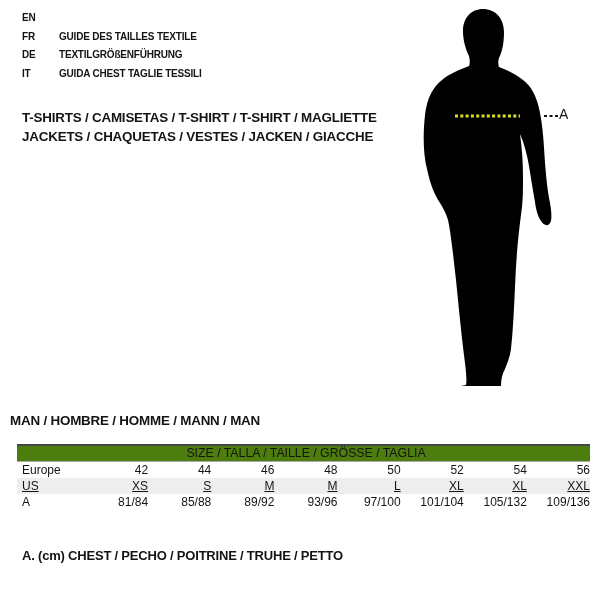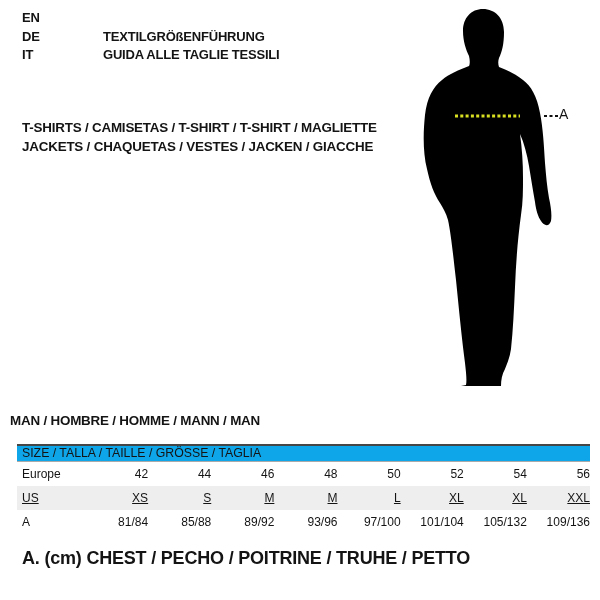--- a/index.html
+++ b/index.html
@@ -6,67 +6,71 @@
   body{
     width:600px;height:600px;position:relative;overflow:hidden;
     background:#ffffff;color:#141414;
     font-family:"Liberation Sans",sans-serif;
     -webkit-font-smoothing:antialiased;
   }
   .abs{position:absolute;}
 
   
   .lang-block{left:22px;top:9px;}
-  .lang-row{display:flex;font-weight:bold;font-size:13px;line-height:18.7px;letter-spacing:-0.2px;gap:44px;}
+  .lang-row{display:flex;font-weight:bold;font-size:10px;line-height:18.7px;letter-spacing:-0.2px;}
   .lang-code{width:37px;flex:0 0 37px;}
 
   
-  .cat-block{left:22px;top:119px;font-weight:bold;font-size:13.4px;line-height:18.8px;letter-spacing:-0.2px;}
+  .cat-block{left:22px;top:109px;font-weight:bold;font-size:13.4px;line-height:18.8px;letter-spacing:-0.2px;}
 
   
   .figure-svg{left:405px;top:0;}
   .measure-a{left:559px;top:106px;font-size:14px;font-weight:normal;letter-spacing:0;}
 
   
   .section-title{left:10px;top:413px;font-weight:bold;font-size:13.4px;letter-spacing:-0.2px;}
 
   
   .size-table{
     left:17px;top:444px;width:573px;
     border-collapse:collapse;table-layout:fixed;
     font-size:12px;line-height:13px;
     border-top:2px solid #464646;
   }
   .size-table col.label-col{width:68px;}
-  .size-table th,.size-table td{font-weight:normal;padding:0;height:24px;vertical-align:middle;}
+  .size-table th,.size-table td{font-weight:normal;padding:0;height:16px;vertical-align:middle;}
   .size-table .hdr th{
-    background:#0ea5e9;text-align:left;padding-left:5px;height:15px;
+    background:#4d7c0f;text-align:center;padding-left:5px;height:15px;
     border-bottom:1px solid #aaaaaa;font-size:12.3px;
   }
   .size-table .row-label{text-align:left;padding-left:5px;}
   .size-table td{text-align:right;}
   .size-table tr.band td,.size-table tr.band th{background:#eeeeee;text-decoration:underline;}
 
   
-  .footnote{left:22px;top:548px;font-weight:bold;font-size:18px;letter-spacing:-0.2px;}
+  .footnote{left:22px;top:548px;font-weight:bold;font-size:13px;letter-spacing:-0.2px;}
 </style>
 </head>
 <body>
 
 <div class="abs lang-block">
   <div class="lang-row">
     <span class="lang-code">EN</span>
   </div>
   <div class="lang-row">
+    <span class="lang-code">FR</span>
+    <span class="lang-title">GUIDE DES TAILLES TEXTILE</span>
+  </div>
+  <div class="lang-row">
     <span class="lang-code">DE</span>
     <span class="lang-title">TEXTILGRÖßENFÜHRUNG</span>
   </div>
   <div class="lang-row">
     <span class="lang-code">IT</span>
-    <span class="lang-title">GUIDA ALLE TAGLIE TESSILI</span>
+    <span class="lang-title">GUIDA CHEST TAGLIE TESSILI</span>
   </div>
 </div>
 
 <div class="abs cat-block">
   <div>T-SHIRTS / CAMISETAS / T-SHIRT / T-SHIRT / MAGLIETTE</div>
   <div>JACKETS / CHAQUETAS / VESTES / JACKEN / GIACCHE</div>
 </div>
 
 <svg class="abs figure-svg" width="195" height="400" viewBox="405 0 195 400" xmlns="http://www.w3.org/2000/svg">
   <path d="M483 9

